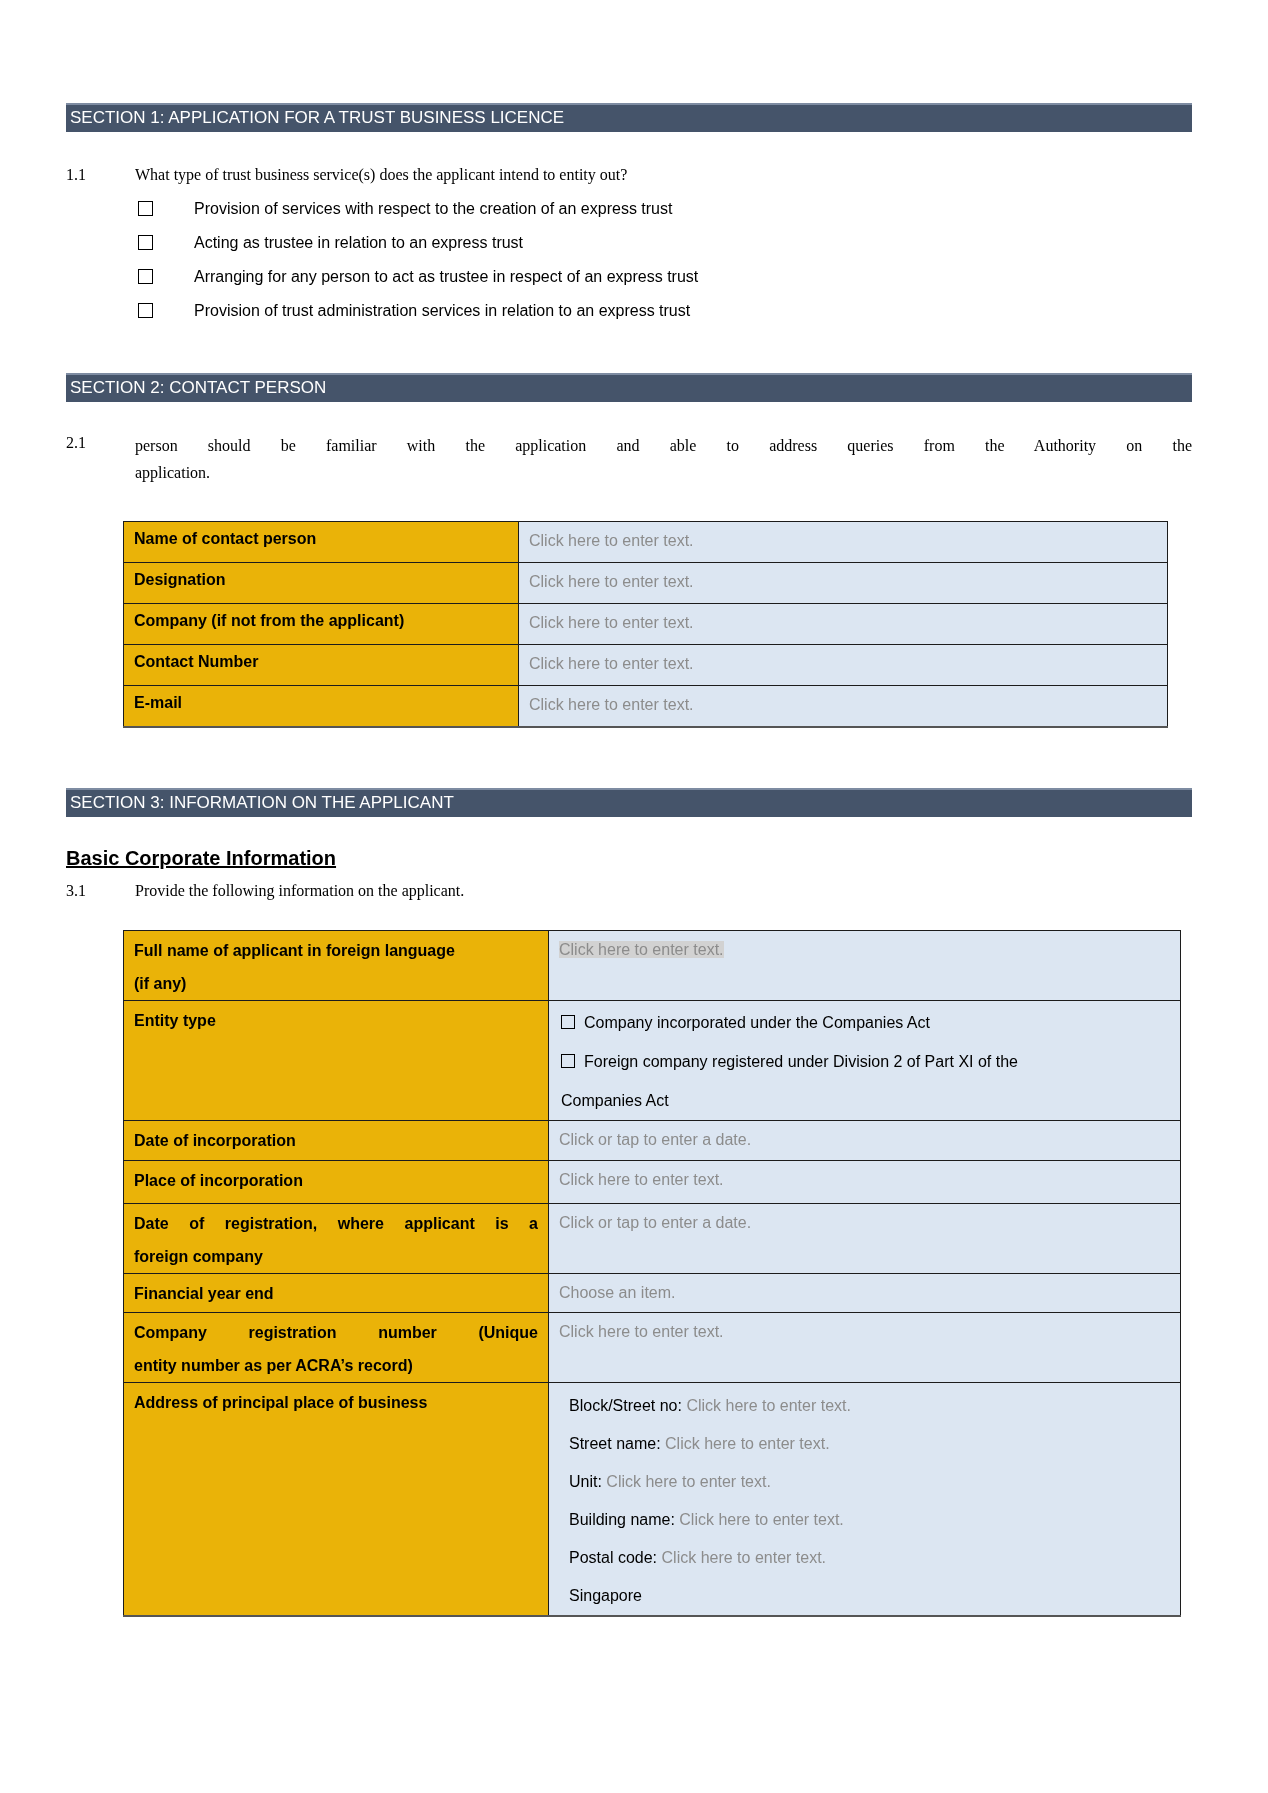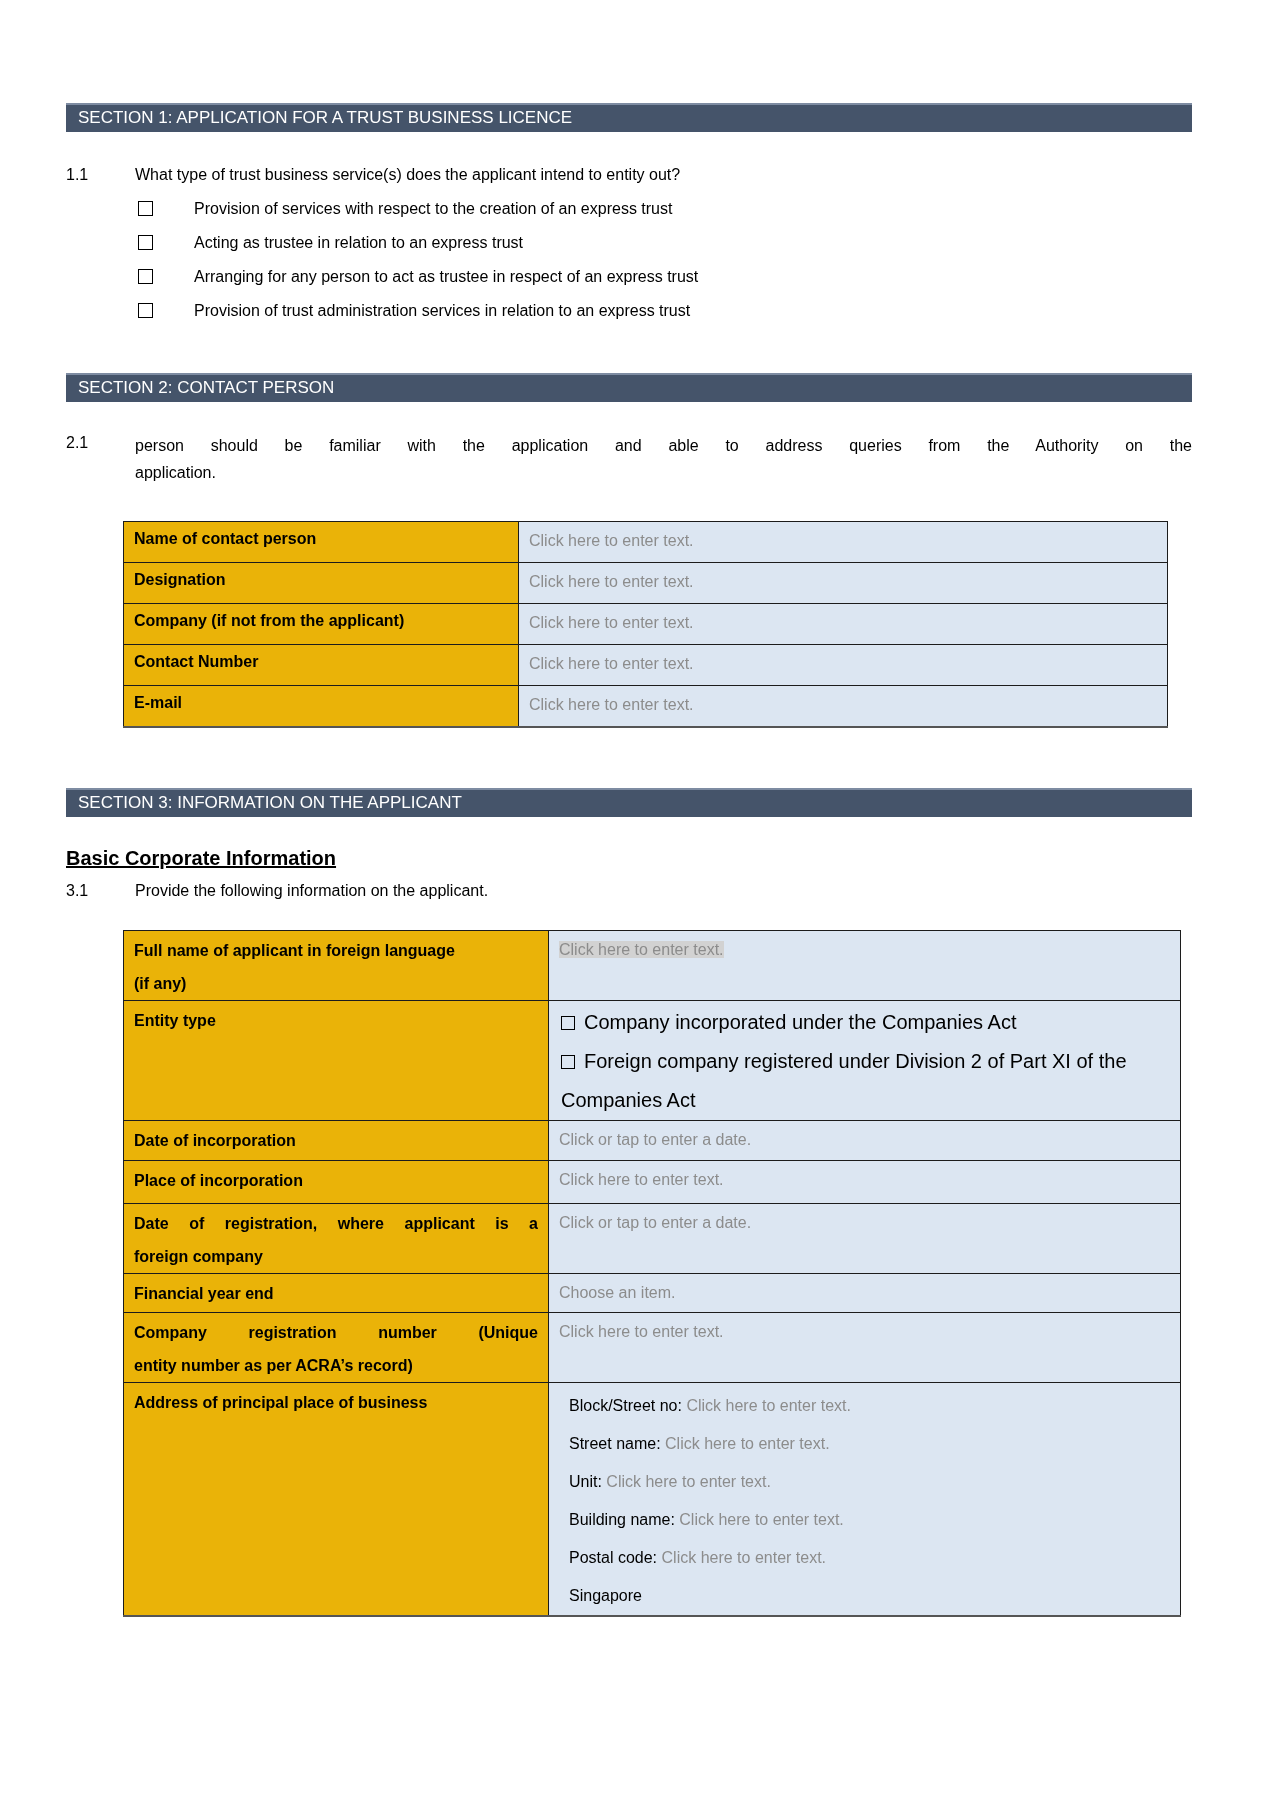--- a/index.html
+++ b/index.html
@@ -3,26 +3,26 @@
 <meta charset="utf-8">
 <style>
   html,body{margin:0;padding:0;background:#ffffff;}
   .page{
     position:relative;width:1268px;height:1793px;background:#fff;overflow:hidden;
     font-family:"Liberation Sans",sans-serif;color:#000;
   }
   .content{padding:0 76px 0 66px;}
   .bar{
     background:var(--bar,#45546a);color:#fff;font-size:17px;line-height:18px;
-    padding:4px 0 5px 12px;border-top:2px solid #7e8ca2;box-sizing:border-box;
+    padding:4px 0 5px 4px;border-top:2px solid #7e8ca2;box-sizing:border-box;
   }
   .bar1{margin-top:103px;}
   .bar2{margin-top:51px;}
   .bar3{margin-top:60px;}
-  .qrow{display:flex;font-size:16px;line-height:22px;}
+  .qrow{display:flex;font-size:16px;line-height:22px;font-family:Liberation Serif, serif;}
   .qrow1{margin-top:32px;}
   .qrow3{margin-top:11px;}
   .qnum{flex:0 0 69px;}
   .qtext{flex:1 1 auto;}
   .opt{display:flex;margin-top:12px;padding-left:72px;font-size:16px;line-height:22px;}
   .cb{flex:0 0 auto;width:13px;height:13px;border:1.5px solid #000;margin:3px 41px 0 0;background:#fff;}
   .pararow{margin-top:30px;}
   .ptext{flex:1 1 auto;font-size:16px;line-height:27px;}
   .jl.just{text-align:justify;text-align-last:justify;}
   table{border-collapse:collapse;table-layout:fixed;margin-left:57px;}
@@ -38,21 +38,21 @@
   .s3table tr:nth-child(6){height:39px;margin-top:44px;}
   .s3table tr:nth-child(7){height:38px;}
   .s3table tr:nth-child(8){height:70px;}
   .s3table tr:nth-child(9){height:230px;}
   .lab{font-weight:bold;background:#eab308;padding:6px 10px 0 10px;font-size:16px;line-height:22px;}
   .s3table .lab{line-height:33px;padding-top:3px;}
   .jlab.just{text-align:justify;text-align-last:justify;}
   .fld{background:var(--field,#dce6f2);padding:7px 10px 0 10px;font-size:16px;line-height:24px;cursor:text;}
   .ph{color:var(--ph,#8c8c8c);}
   .hl{background:var(--hl,#d2d2d2);}
-  .entcell{background:var(--field,#dce6f2);padding:2px 28px 0 12px;font-size:20px;}
+  .entcell{background:var(--field,#dce6f2);padding:2px 28px 0 12px;font-size:16px;}
   .optline{line-height:39px;}
   .icb{display:inline-block;width:12px;height:12px;border:1px solid #000;margin-right:9px;background:var(--field,#dce6f2);vertical-align:-1px;}
   .addrcell{background:var(--field,#dce6f2);padding:4px 10px 0 20px;font-size:16px;}
   .aline{line-height:38px;}
   .alabel{color:#000;}
   .subhead{margin-top:30px;font-size:20px;font-weight:bold;text-decoration:underline;line-height:22px;}
 </style>
 </head>
 <body>
 

